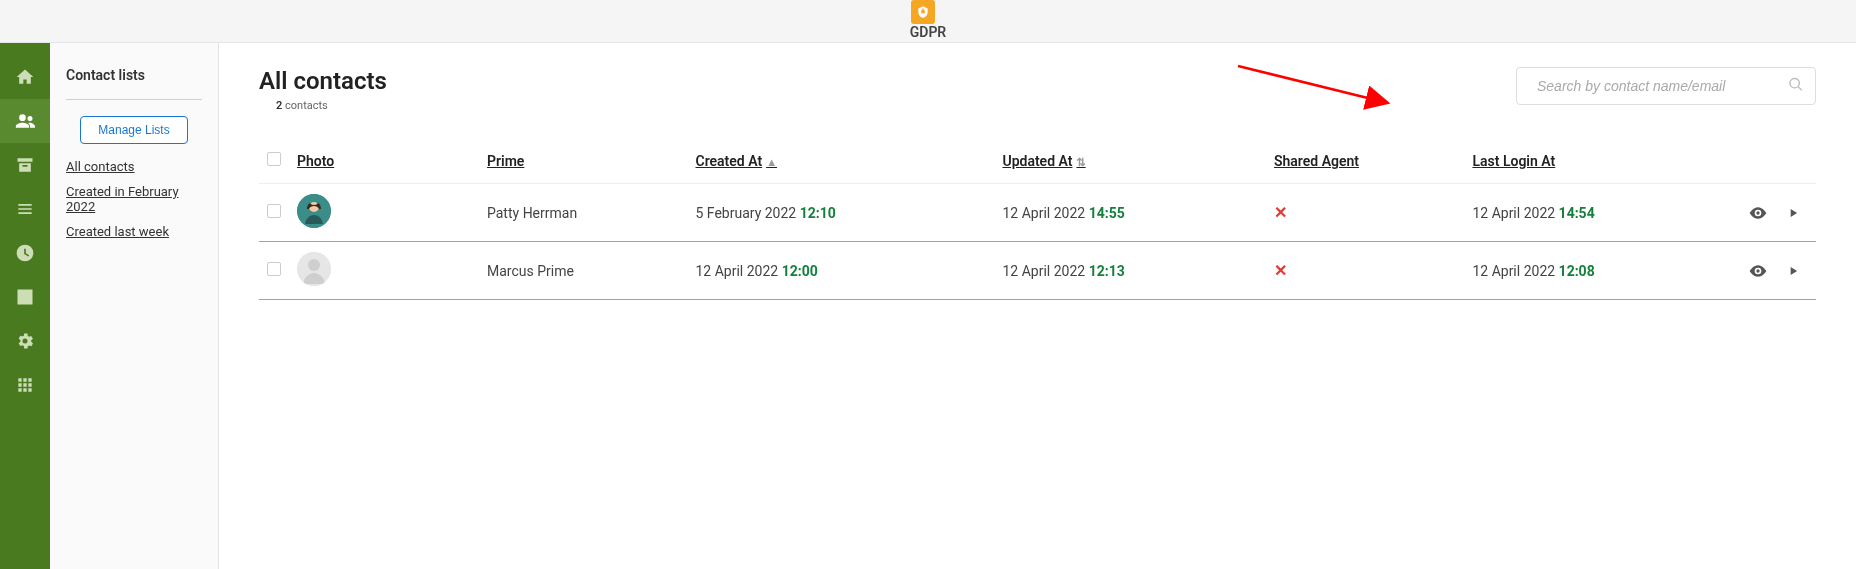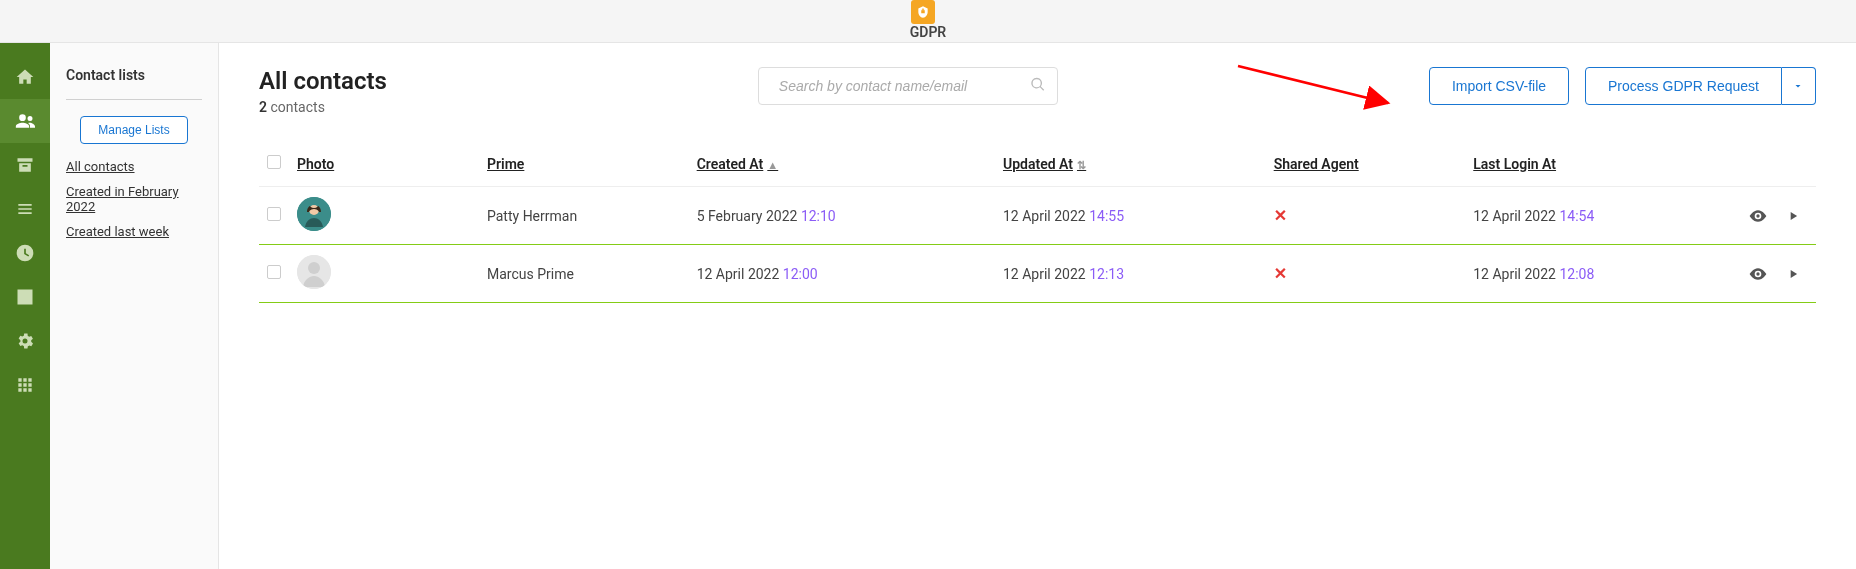--- a/index.html
+++ b/index.html
@@ -94,21 +94,21 @@
 
   
   .main { flex: 1; padding: 24px 40px 0 40px; position: relative; background:#fff;}
   .main-header {
     display: flex;
     align-items: flex-start;
     justify-content: space-between;
     margin-bottom: 30px;
   }
   .title-block h1 { font-size: 24px; font-weight: 600; color: #222; margin-bottom: 4px; }
-  .title-sub { font-size: 14px; color: #666; }
+  .title-sub { font-size: 11px; color: #666; margin-left: 17px; }
   .title-sub b { color: #333; font-weight: 600; }
 
   .search-wrap {
     position: relative;
     width: 300px;
   }
   .search-input {
     width: 100%;
     height: 38px;
     border: 1px solid #ddd;
@@ -188,21 +188,21 @@
   .check-cell input { cursor: pointer; }
   input[type="checkbox"] {
     width: 14px; height: 14px; border: 1px solid #ccc; appearance: none; border-radius: 2px; background:#fff; cursor:pointer;
   }
   .avatar {
     width: 34px; height: 34px; border-radius: 50%; display: inline-flex;
     align-items: center; justify-content: center; overflow: hidden;
   }
   .avatar.generic { background: #e6e6e6; color:#bbb; }
   .avatar.teal { background: #3b8d8a; }
-  .datetime .time { font-weight: 400; color:#8b5cf6; }
+  .datetime .time { font-weight: 700; color:#15803d; }
   .x-ic { color: #e53935; font-size: 16px; font-weight: bold; }
   .row-actions { display: flex; gap: 18px; align-items: center; color:#555; justify-content:flex-end; padding-right:8px;}
   .row-actions svg { cursor: pointer; }
 
 </style>
 </head>
 <body>
 
 <div class="topbar">
   <div class="logo-box">
@@ -290,31 +290,20 @@
 
       <div class="search-wrap">
         <input class="search-input" type="text" placeholder="Search by contact name/email" style="">
         <span class="search-icon">
           <svg width="16" height="16" viewBox="0 0 24 24" fill="currentColor">
               <path d="M10 2a8 8 0 0 1 6.3 12.9l5 5-1.4 1.4-5-5A8 8 0 1 1 10 2zm0 2a6 6 0 1 0 0 12 6 6 0 0 0 0-12z"></path>
             </svg>
         </span>
       </div>
 
-      <div class="action-buttons">
-        <button class="btn-outline">Import CSV-file</button>
-        <div class="btn-group">
-          <button class="btn-outline">Process GDPR Request</button>
-          <button class="btn-caret">
-            <svg width="12" height="12" viewBox="0 0 24 24" fill="currentColor">
-                <path d="m7 10 5 5 5-5z"></path>
-              </svg>
-          </button>
-        </div>
-      </div>
     </div>
 
     <table class="table">
       <thead>
         <tr>
           <th class="th-check"><input type="checkbox" style=""></th>
           <th class="th-photo">Photo</th>
           <th>Prime</th>
           <th><span>Created At</span><span class="sort-ic">▲</span></th>
           <th><span>Updated At</span><span class="sort-ic">⇅</span></th>

